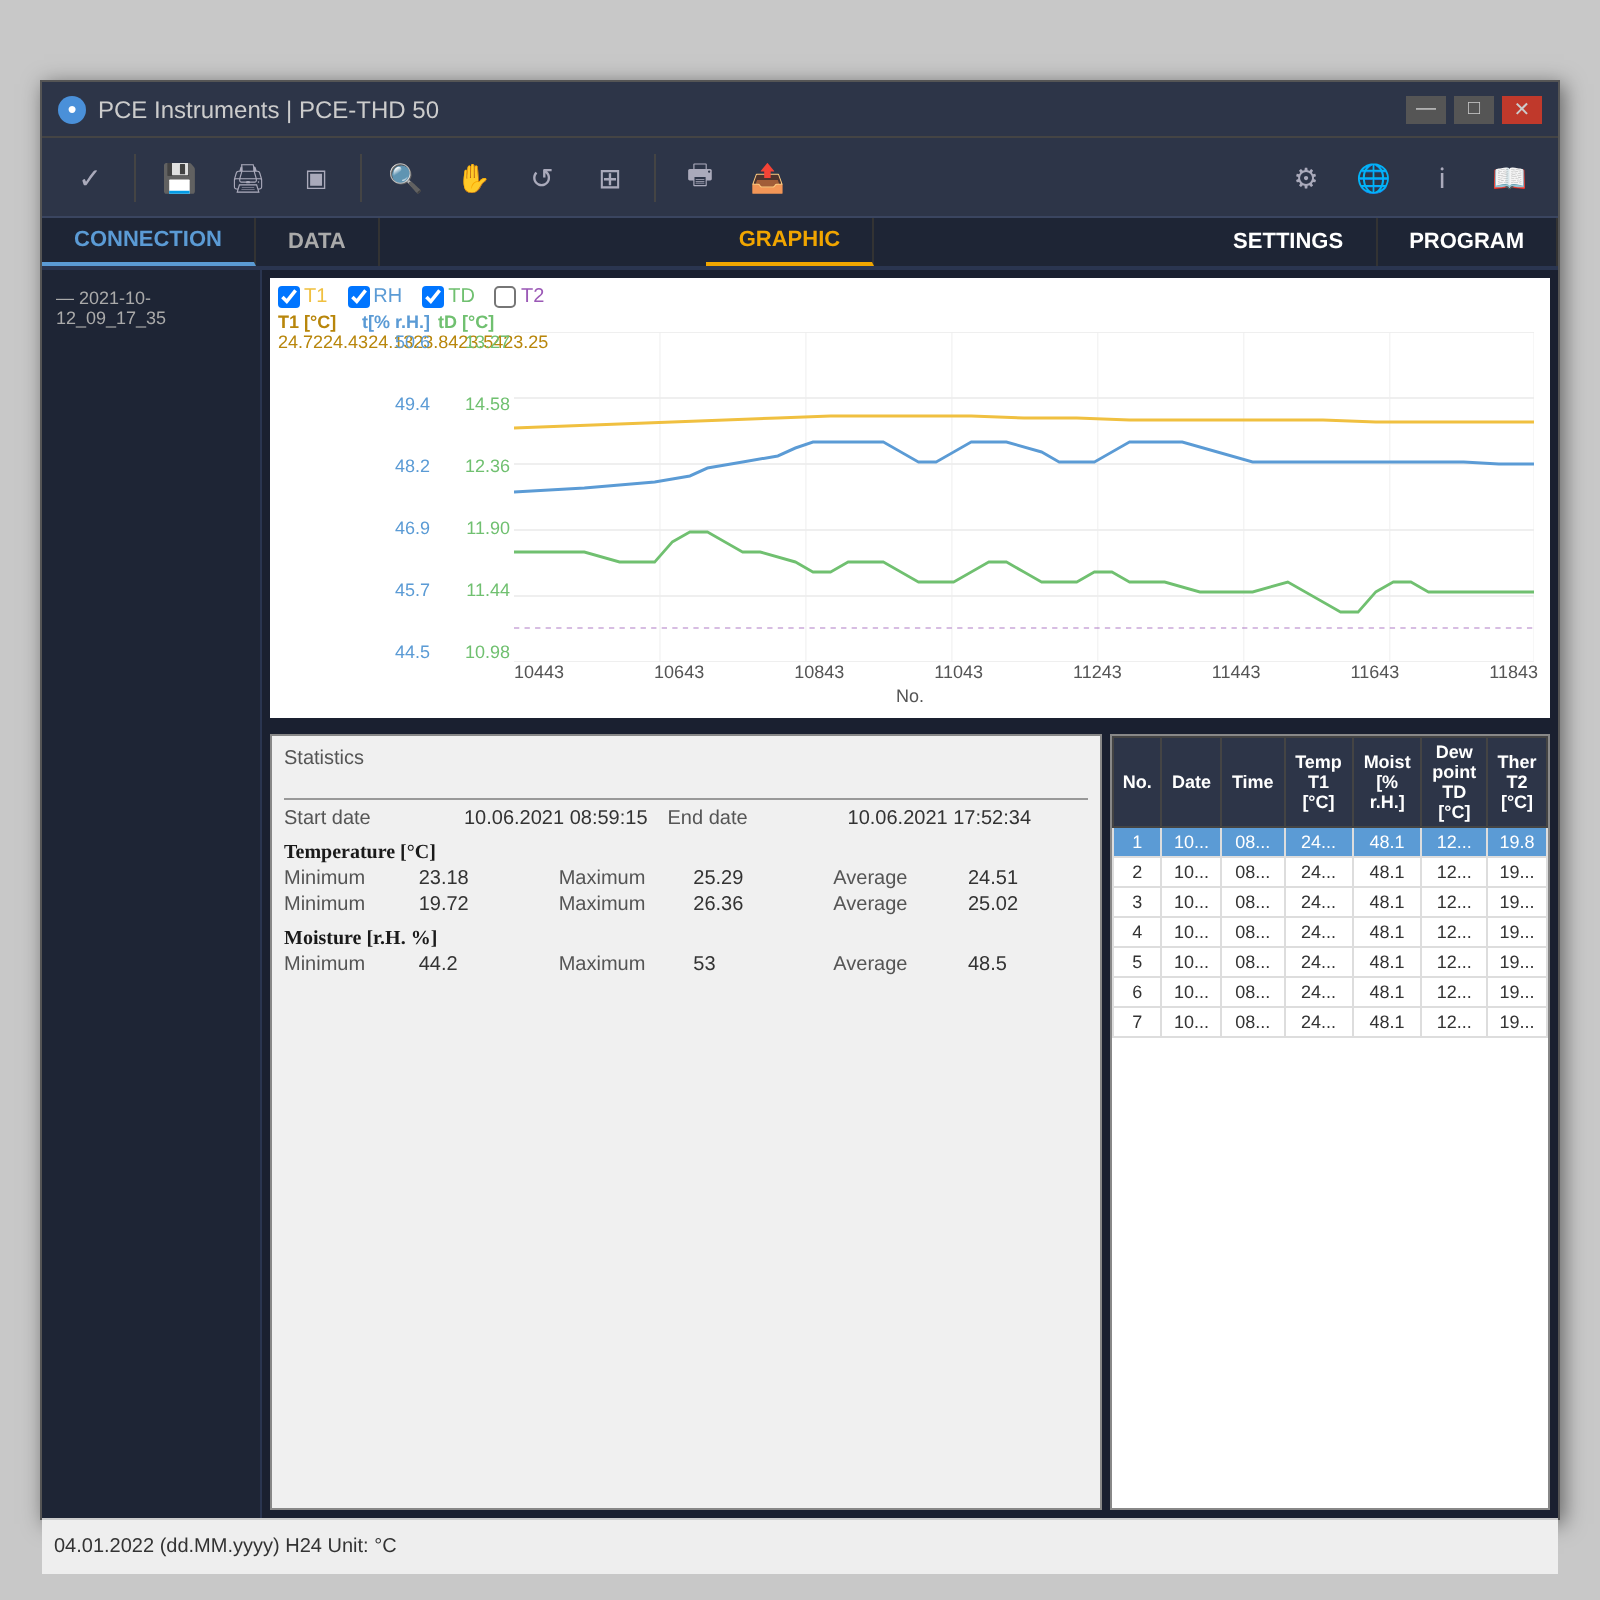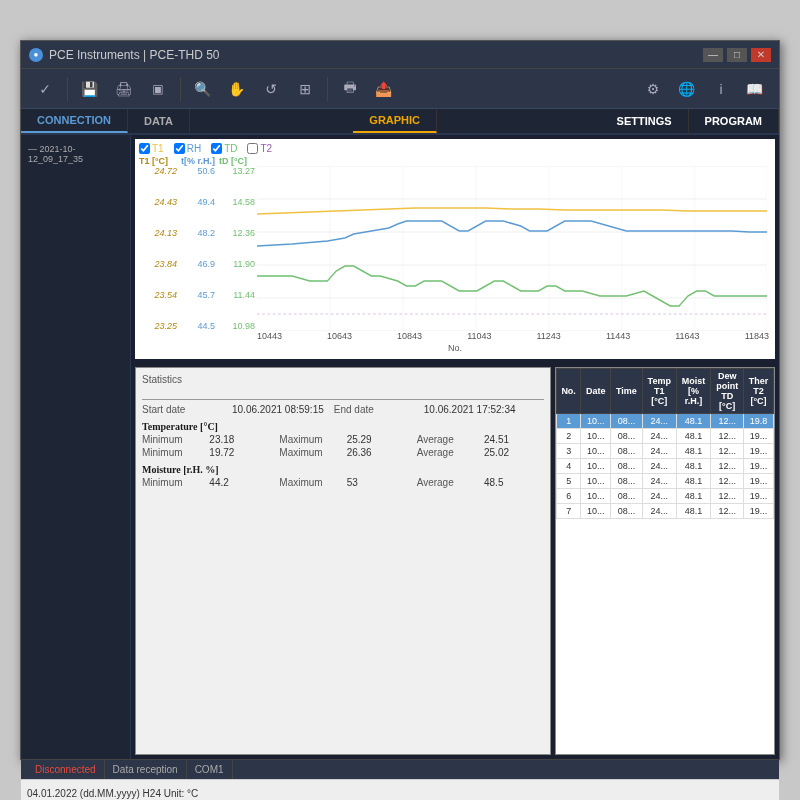--- a/index.html
+++ b/index.html
@@ -326,21 +326,21 @@
               <span>TD</span>
           </div>
           <div class="cb-item cb-t2">
             <input type="checkbox" style=""> 
               <span>T2</span>
           </div>
         </div>
 
         <div style="position:relative; height:185px;">
 
-          <div style="position:absolute; left:0; top:10px; width:38px; height:165px; display:flex; flex-direction:column; justify-content:space-between; font-size:9px; color:#b8860b; text-align:right;font-style:italic;">
+          <div style="position:absolute; left:0; top:10px; width:38px; height:165px; display:flex; justify-content:space-between; font-size:9px; color:#b8860b; text-align:right;">
             <span>24.72</span>
             <span>24.43</span>
             <span>24.13</span>
             <span>23.84</span>
             <span>23.54</span>
             <span>23.25</span>
           </div>
 
           <div style="position:absolute; left:0; top:0; font-size:9px; color:#b8860b; font-weight:bold;">T1 [°C]</div>
 
@@ -527,21 +527,16 @@
                   <td>19...</td>
                 </tr>
               </tbody>
           </table>
         </div>
 
       </div>
     </div>
   </div>
 
-  <div class="status-bar">
-    <div class="status-tab status-disconnected">Disconnected</div>
-    <div class="status-tab status-data">Data reception</div>
-    <div class="status-tab status-com">COM1</div>
-  </div>
   <div class="status-bottom">
     <span>04.01.2022 (dd.MM.yyyy)  H24  Unit: °C</span>
   </div>
 </div>
 
 </body></html>

